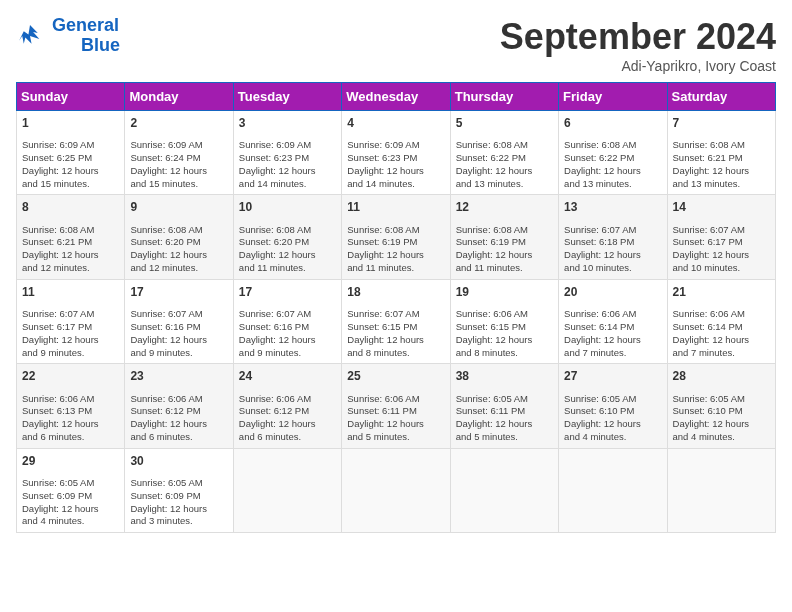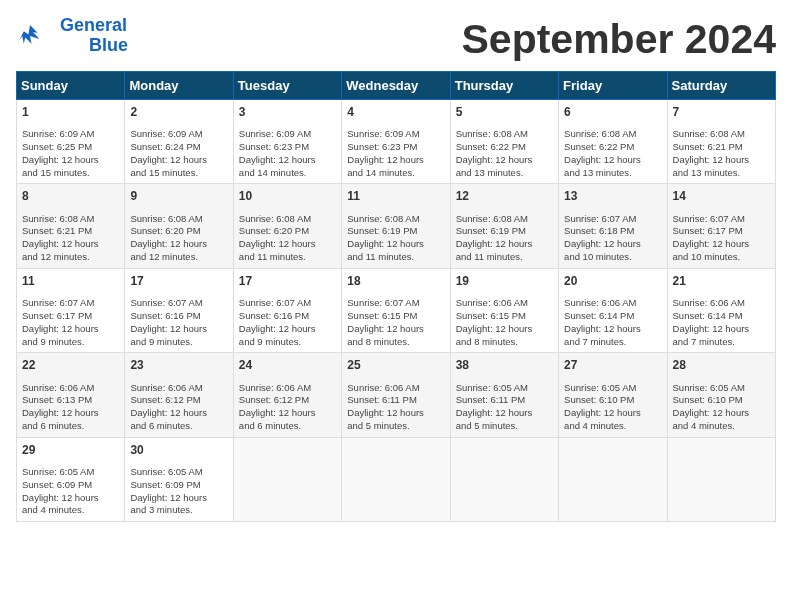--- a/index.html
+++ b/index.html
@@ -12,50 +12,50 @@
     }
     .header {
       display: flex;
       justify-content: space-between;
       align-items: flex-start;
       margin-bottom: 8px;
     }
     .logo {
       display: flex;
       align-items: center;
-      gap: 16px;
+      gap: 8px;
     }
     .logo-text {
       font-size: 18px;
       font-weight: bold;
       color: #333;
       line-height: 1.1;
     }
     .logo-text span { color: #1565c0; }
     .logo-bird {
       width: 28px;
       height: 28px;
     }
     .title-block { text-align: right; }
     .month-title {
-      font-size: 41px;
+      font-size: 36px;
       font-weight: bold;
       color: #333;
     }
     .subtitle {
       font-size: 14px;
       color: #555;
     }
     table {
       width: 100%;
       border-collapse: collapse;
       font-size: 10.5px;
     }
     thead tr th {
-      background: #0c4a6e;
+      background: #a21caf;
       color: #fff;
       padding: 6px 4px;
       text-align: left;
       font-size: 13px;
       font-weight: bold;
       border: 1px solid #1565c0;
     }
     tbody tr td {
       border: 1px solid #ddd;
       vertical-align: top;
@@ -92,20 +92,21 @@
     <svg class="logo-bird" viewBox="0 0 36 36">
       <polygon points="18,4 28,14 22,13 30,22 18,18 20,28 12,20 10,28 8,18 4,24 10,12 16,16" fill="#1565c0"></polygon>
     </svg>
     <div class="logo-text">
       <div><span>General</span></div>
       <div><span style="color:#1565c0;margin-left:29px;">Blue</span></div>
     </div>
   </div>
   <div class="title-block">
     <div class="month-title">September 2024</div>
+    <div class="subtitle">Adi-Yaprikro, Ivory Coast</div>
   </div>
 </div>
 
 <table>
   <thead>
     <tr>
       <th>Sunday</th>
       <th>Monday</th>
       <th>Tuesday</th>
       <th>Wednesday</th>

